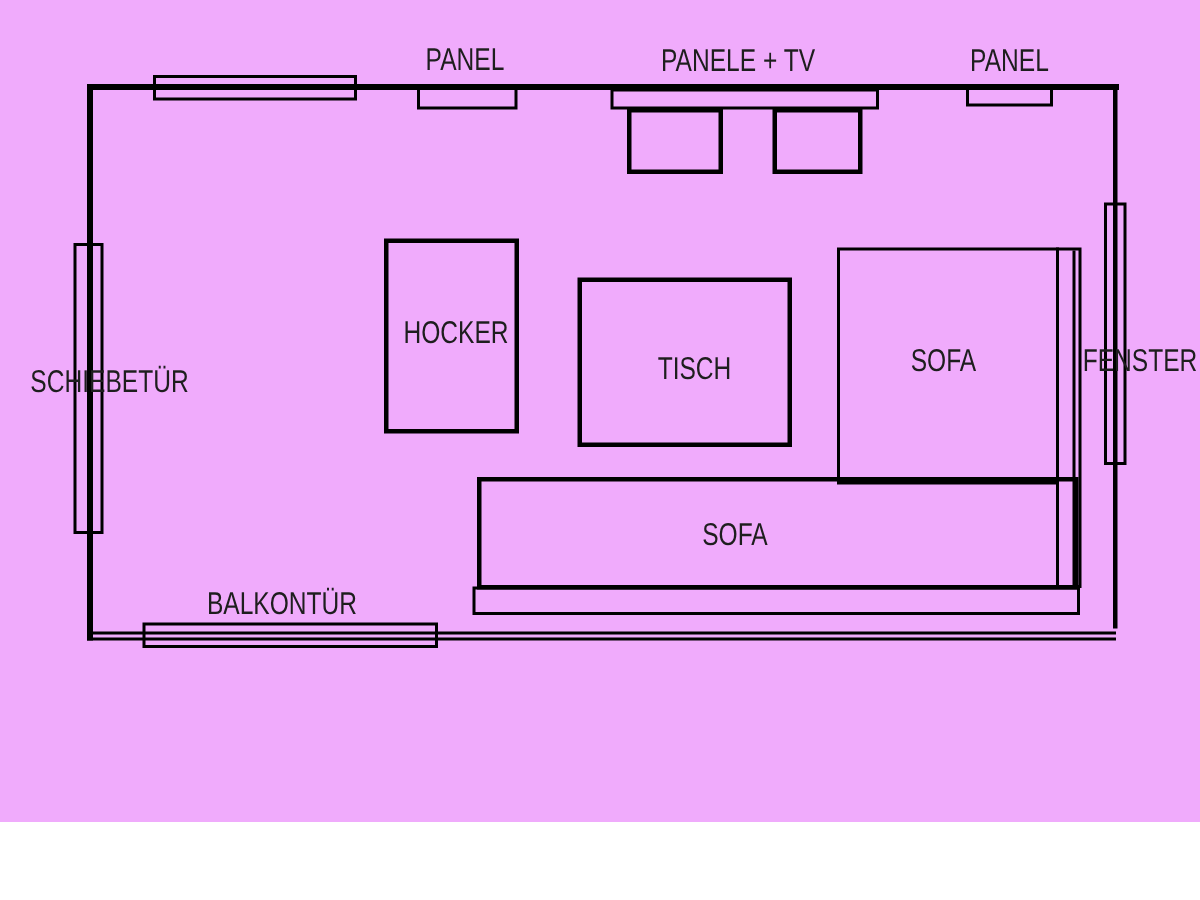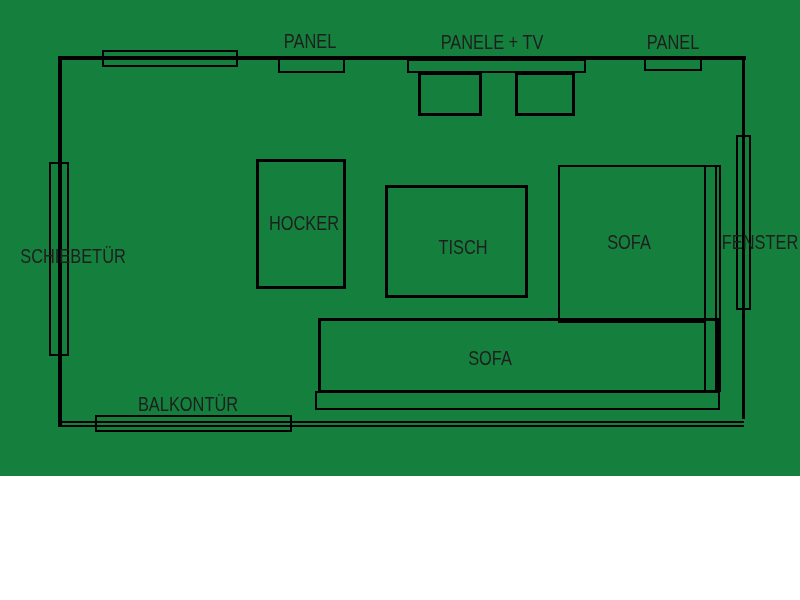--- a/index.html
+++ b/index.html
@@ -1,20 +1,20 @@
 <!DOCTYPE html>
 <html><head>
 <meta charset="utf-8">
 <style>
   html, body { margin: 0; padding: 0; background: #ffffff; }
   #canvas {
     position: relative;
     width: 800px;
-    height: 476px;
-    background: #15803d;
+    height: 548px;
+    background: #f0abfc;
     overflow: hidden;
     font-family: "Liberation Sans", sans-serif;
     text-decoration: underline;
   }
   .wall { position: absolute; background: #000000; }
   .rect {
     position: absolute;
     border: 2.5px solid #000000;
     box-sizing: border-box;
     background: transparent;

